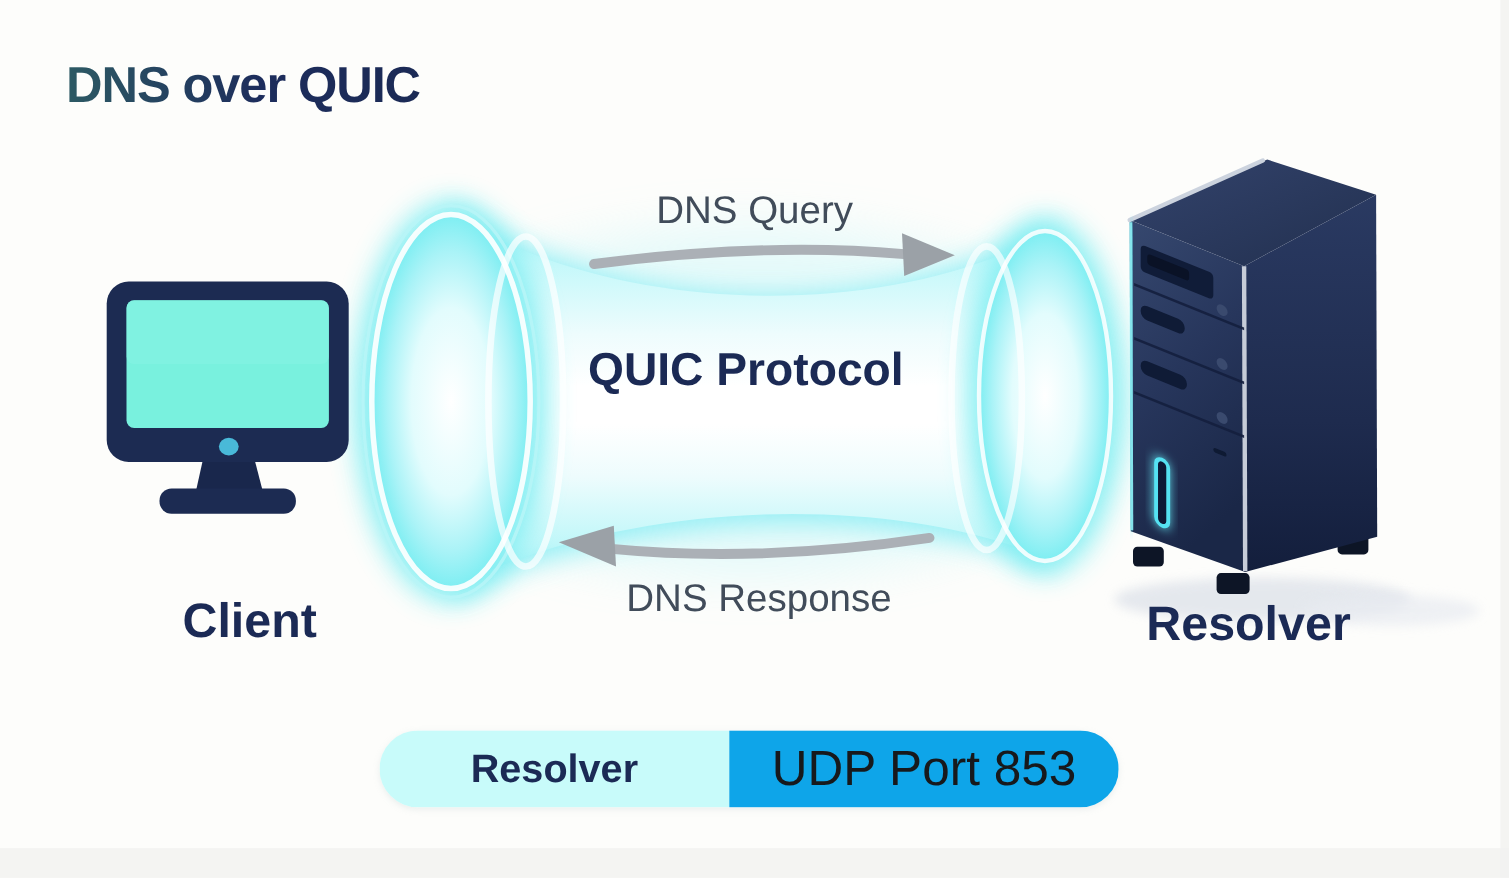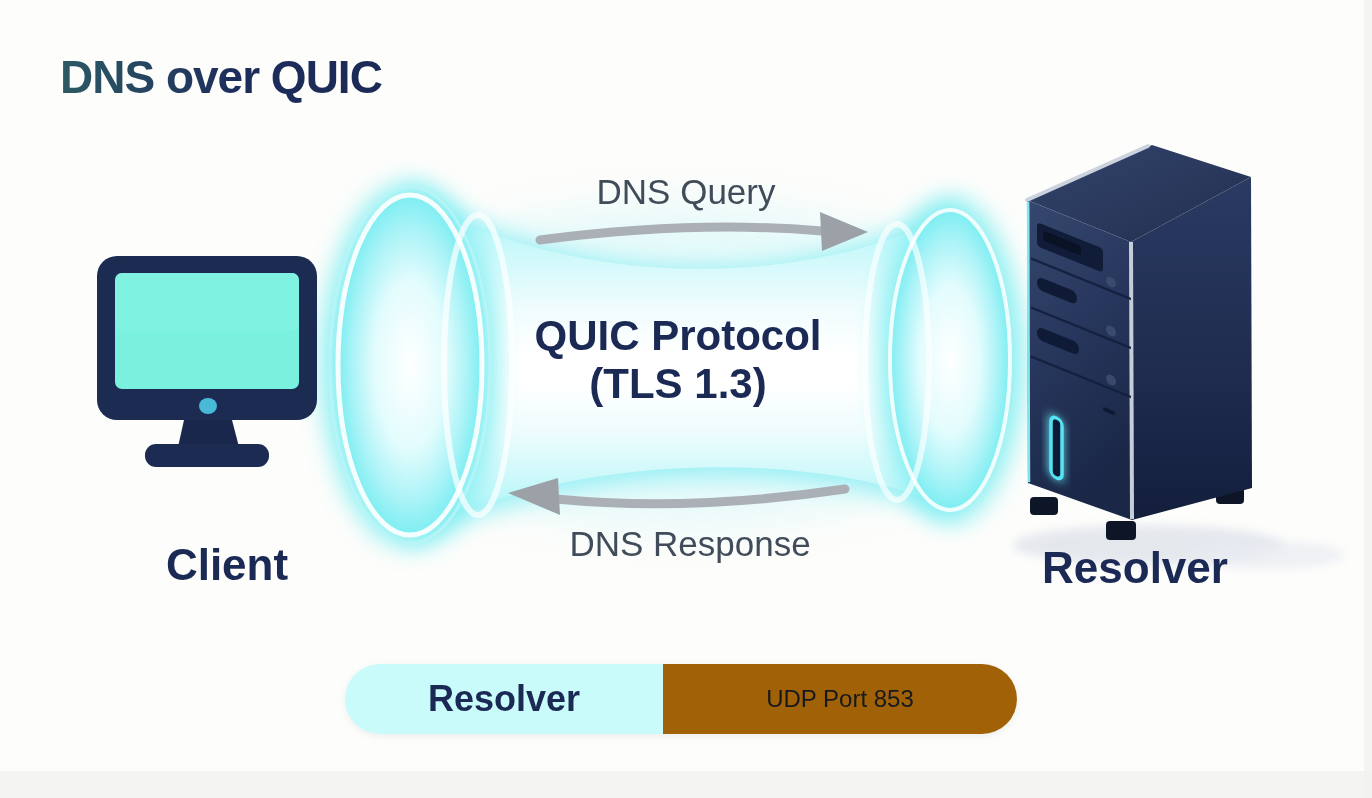--- a/index.html
+++ b/index.html
@@ -35,22 +35,22 @@
   #badge{
     left:345px;top:664px;width:672px;height:70px;
     border-radius:36px;display:flex;overflow:hidden;
     box-shadow:0 2px 6px rgba(180,195,200,0.25);
   }
   #badge-left{
     width:318px;background:#c8fbfa;display:flex;align-items:center;justify-content:center;
     font-size:36px;font-weight:bold;color:#1b2a55;
   }
   #badge-right{
-    flex:1;background:#a16207;display:flex;align-items:center;justify-content:center;
-    font-size:24px;color:#17191c;
+    flex:1;background:#0ea5e9;display:flex;align-items:center;justify-content:center;
+    font-size:45px;color:#17191c;
   }
   #bottom-strip{left:0;bottom:0;width:1372px;height:27px;background:#f4f4f2;}
   #right-strip{right:0;top:0;width:8px;height:798px;background:#f1f1f0;opacity:.8;}
 </style>
 </head>
 <body>
 
 <div id="canvas">
 
   <svg class="abs" style="left:0;top:0" width="1372" height="798" viewBox="0 0 1372 798">
@@ -170,21 +170,20 @@
       </g>
     </g>
   </svg>
 
   <div id="title" class="abs">DNS over QUIC</div>
 
   <div id="query-label" class="abs flow-label">DNS Query</div>
 
   <div id="tunnel-label" class="abs">
     <div>QUIC Protocol</div>
-    <div>(TLS 1.3)</div>
   </div>
 
   <div id="response-label" class="abs flow-label">DNS Response</div>
 
   <div id="client-label" class="abs node-label">Client</div>
 
   <div id="resolver-label" class="abs node-label">Resolver</div>
 
   <div id="badge" class="abs">
     <div id="badge-left">Resolver</div>

